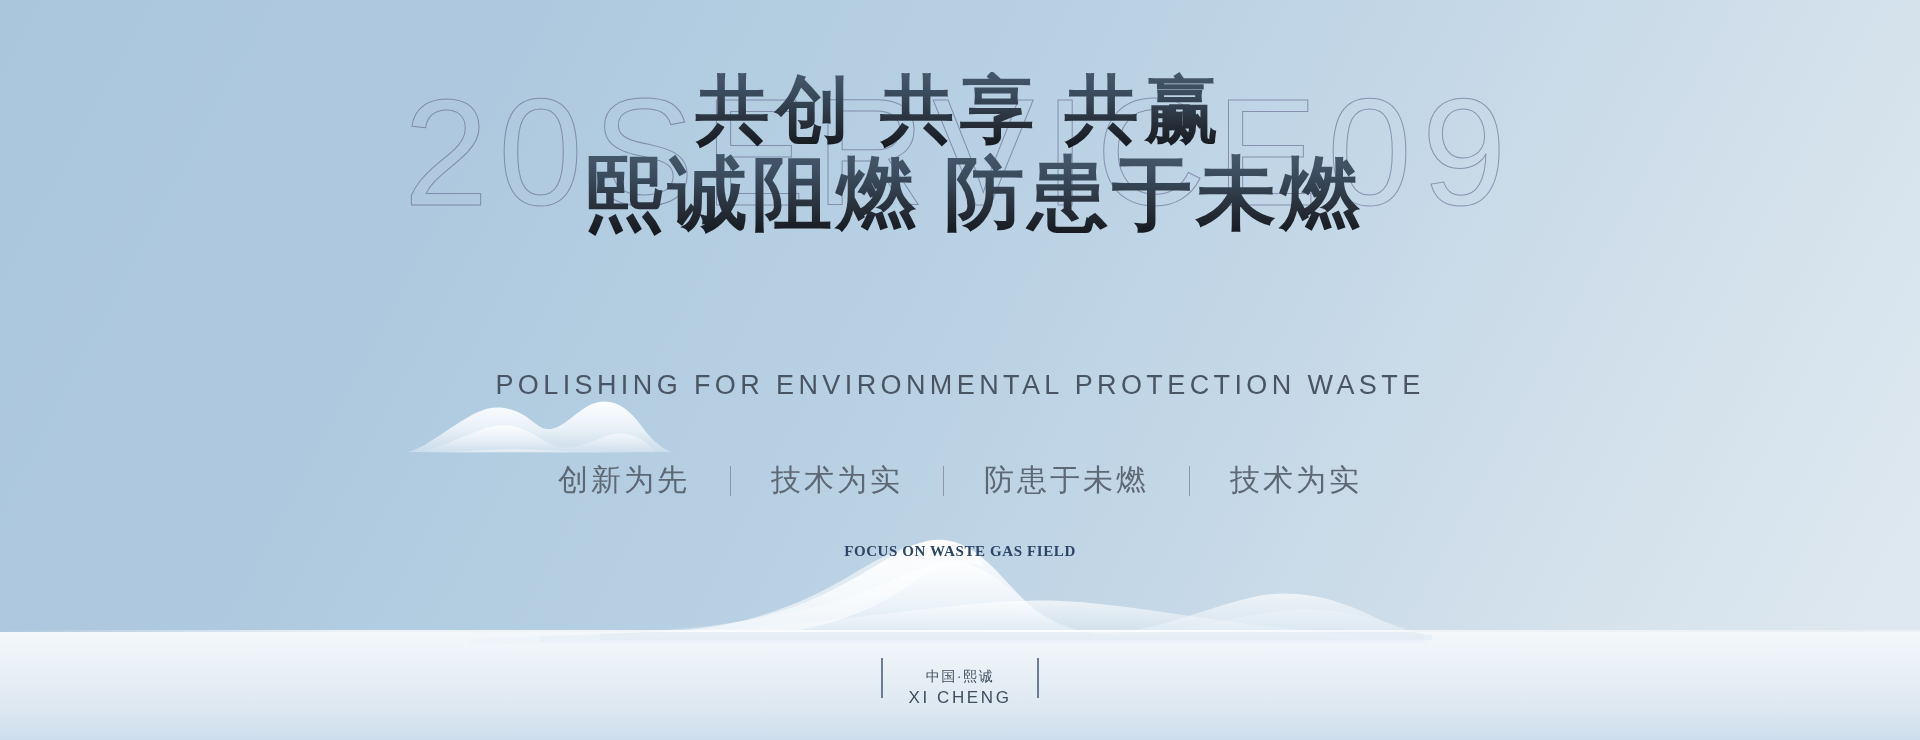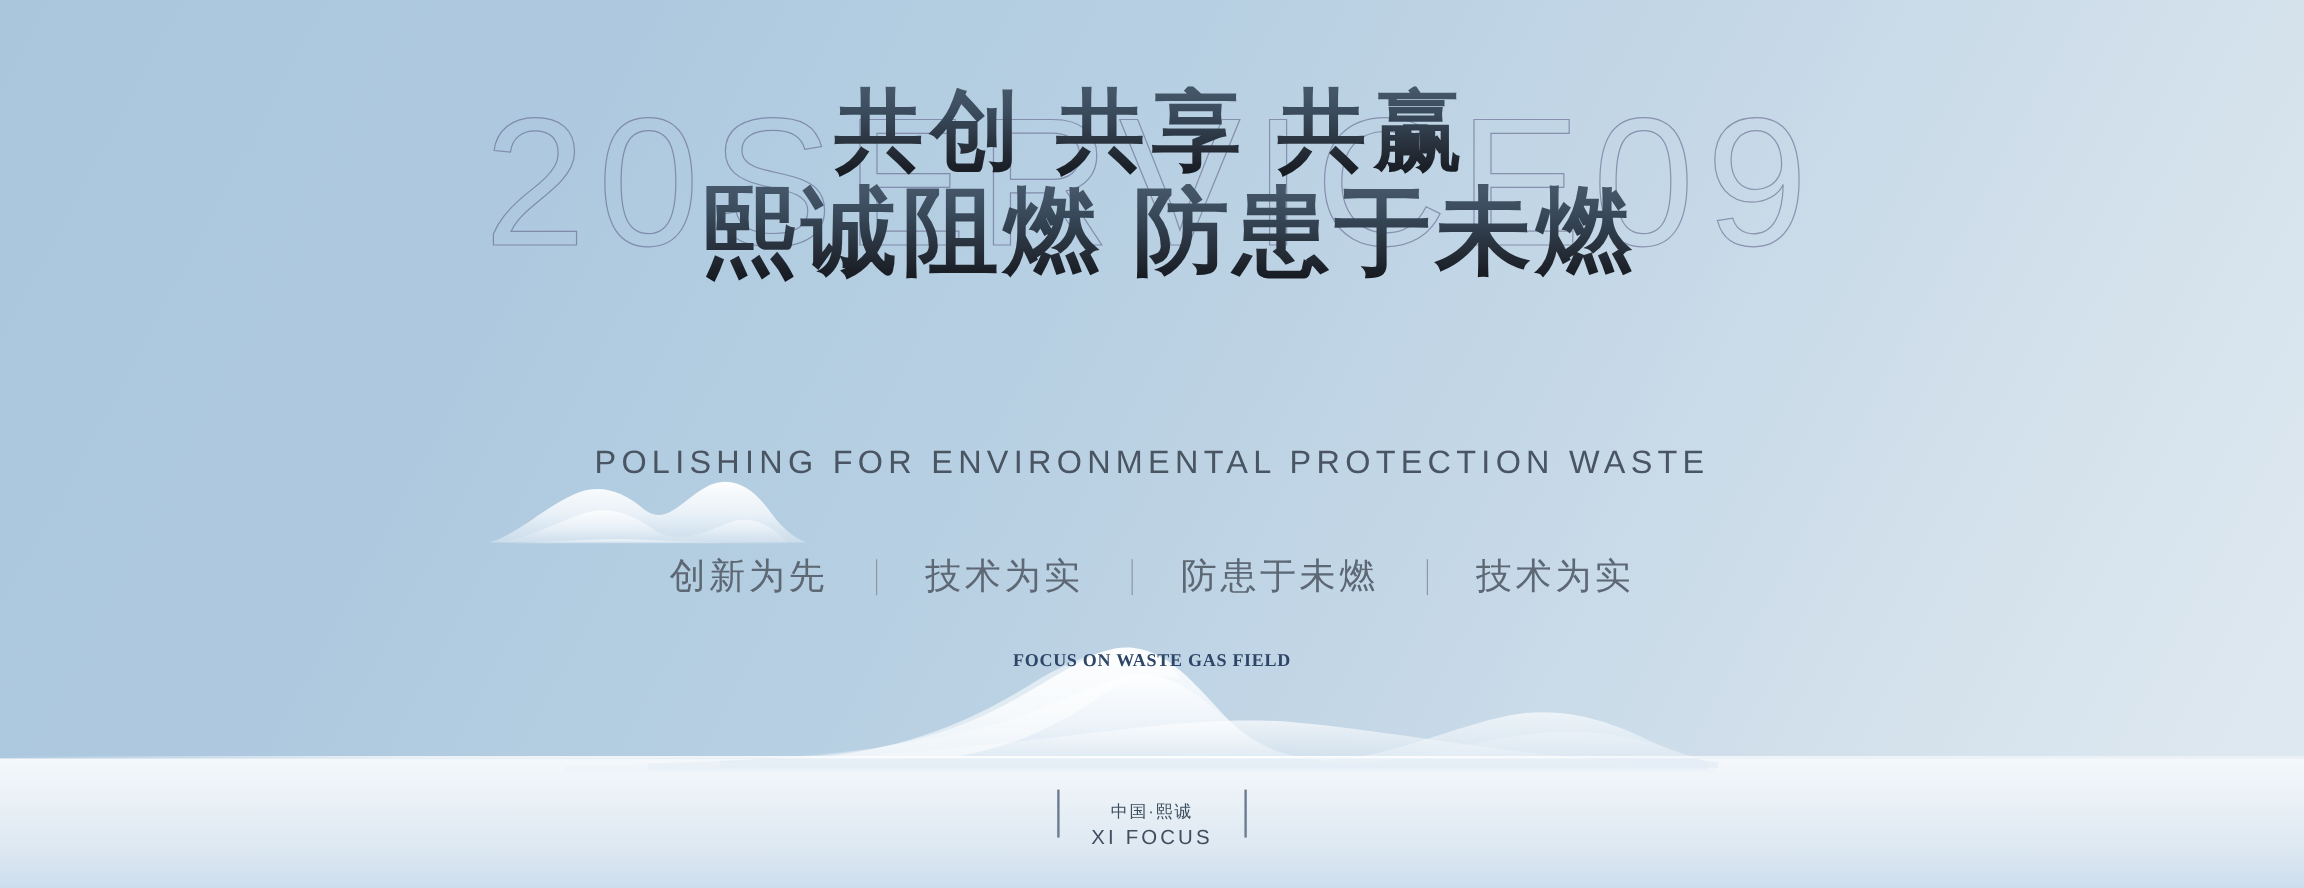--- a/index.html
+++ b/index.html
@@ -229,18 +229,18 @@
     <div>FOCUS ON WASTE GAS FIELD</div>
   </div>
 
   <div class="ground-line"></div>
   <div class="ground"></div>
 
   <div class="footer-logo">
     <span class="logo-bar"></span>
     <span class="logo-text">
       <div class="logo-cn">中国·熙诚</div>
-      <div class="logo-en">XI FOCUS</div>
+      <div class="logo-en">XI CHENG</div>
     </span>
     <span class="logo-bar"></span>
   </div>
 
 </div>
 
 </body></html>

